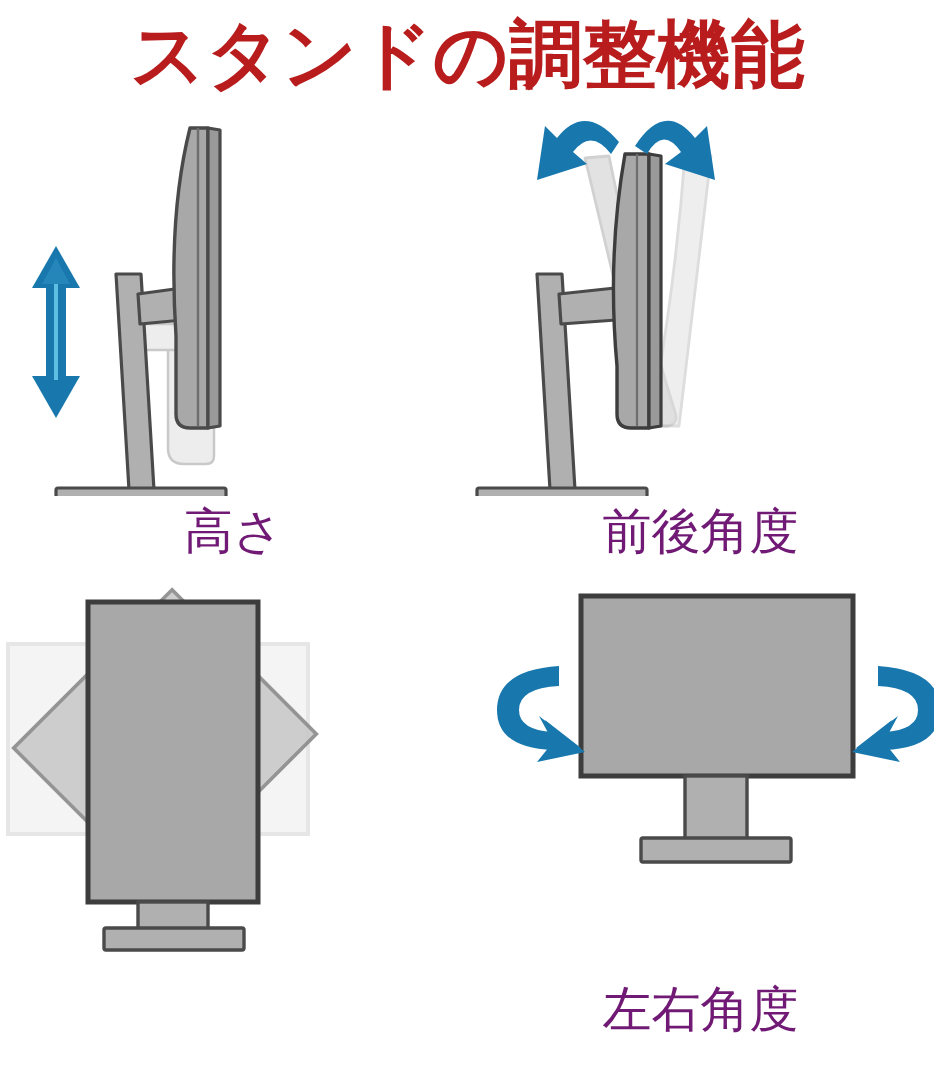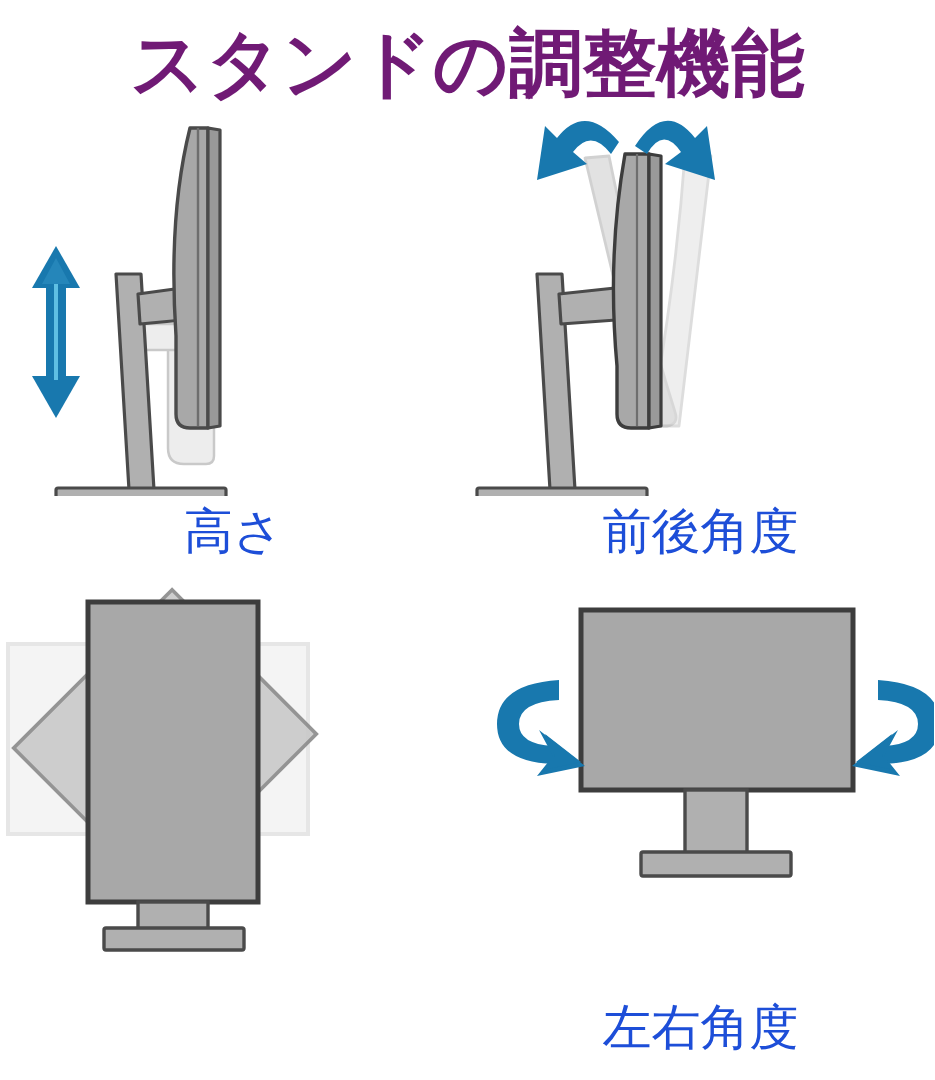--- a/index.html
+++ b/index.html
@@ -16,28 +16,28 @@
   }
   #page {
     position: relative;
     width: 935px;
     height: 1080px;
     background: #ffffff;
   }
   .page-title {
     position: absolute;
     left: 0;
-    top: 16px;
+    top: 7px;
     width: 935px;
     height: 96px;
     line-height: 96px;
     text-align: center;
     font-size: 74px;
     font-weight: 700;
-    color: #701a75;
+    color: #b91c1c;
     letter-spacing: 0px;
     white-space: nowrap;
   }
   .grid {
     position: absolute;
     left: 0;
     top: 96px;
     width: 935px;
     height: 984px;
   }
@@ -61,27 +61,27 @@
   .cell-label {
     position: absolute;
     left: 0;
     width: 467px;
     top: 400px;
     height: 70px;
     line-height: 70px;
     text-align: center;
     font-size: 49px;
     font-weight: 400;
-    color: #1d4ed8;
+    color: #701a75;
     white-space: nowrap;
   }
   .cell-height   { left: 0px;   top: 0px; }
   .cell-tilt     { left: 467px; top: 0px; text-decoration: underline; }
   .cell-pivot    { left: 0px;   top: 470px; }
-  .cell-swivel   { left: 467px; top: 484px; }
+  .cell-swivel   { left: 467px; top: 470px; font-family: Liberation Mono, monospace; }
 
   .cell-pivot .cell-figure  { height: 420px; }
   .cell-pivot .cell-label   { top: 412px; }
   .cell-swivel .cell-figure { height: 420px; }
   .cell-swivel .cell-label  { top: 412px; }
 </style>
 </head>
 <body>
 
 <div id="page">

